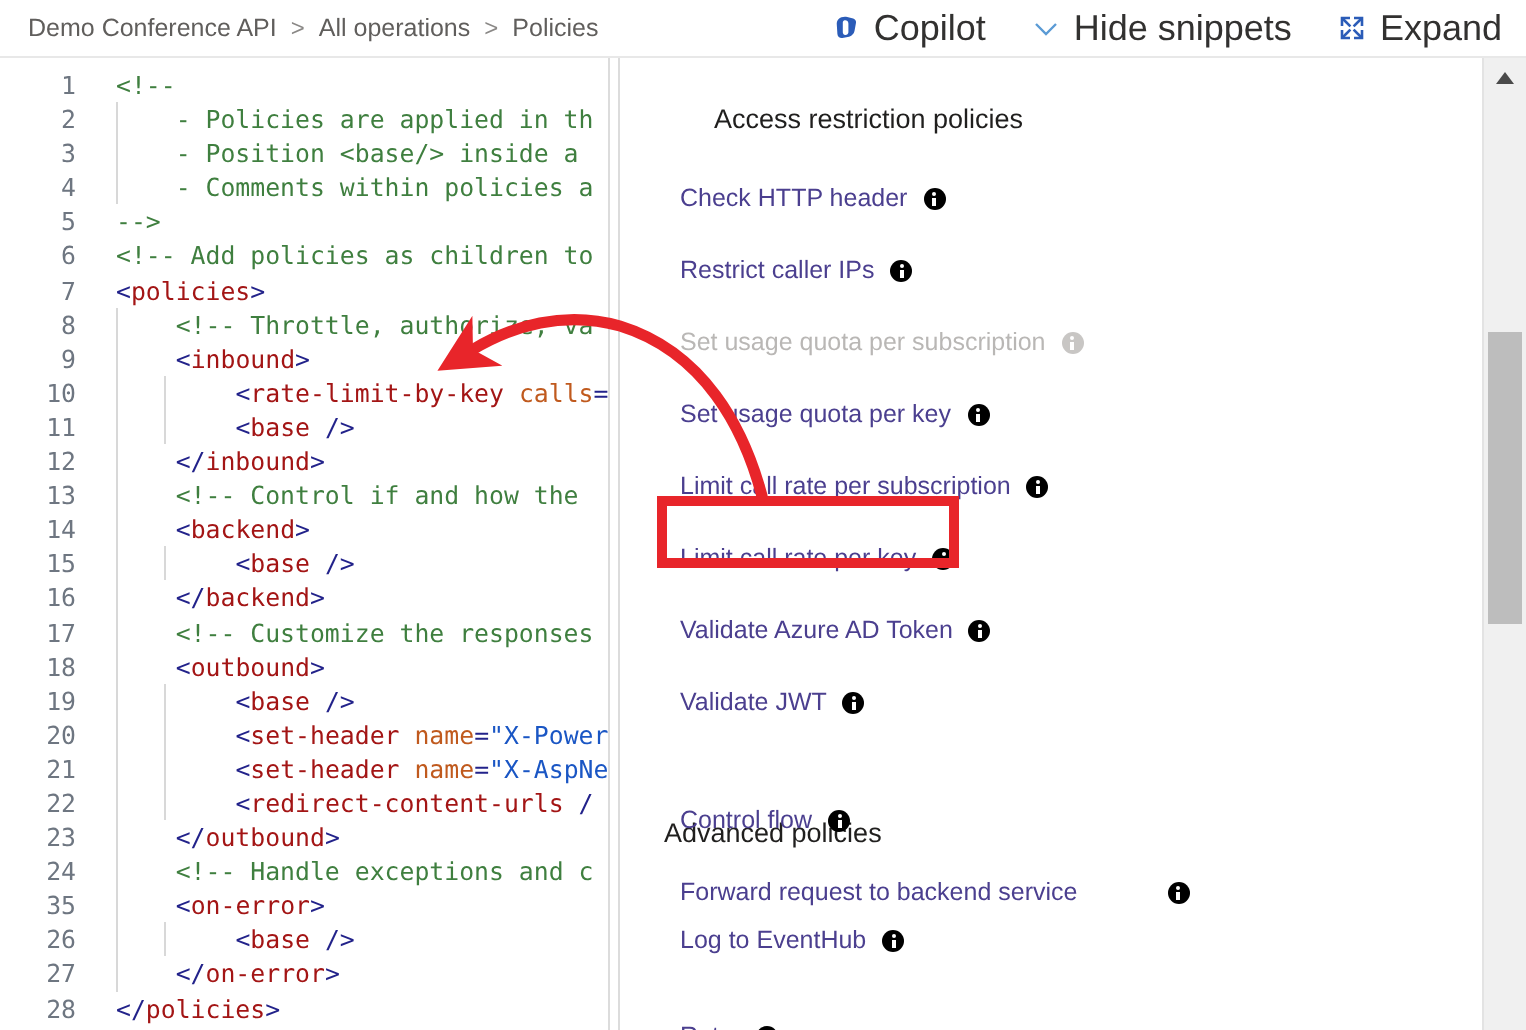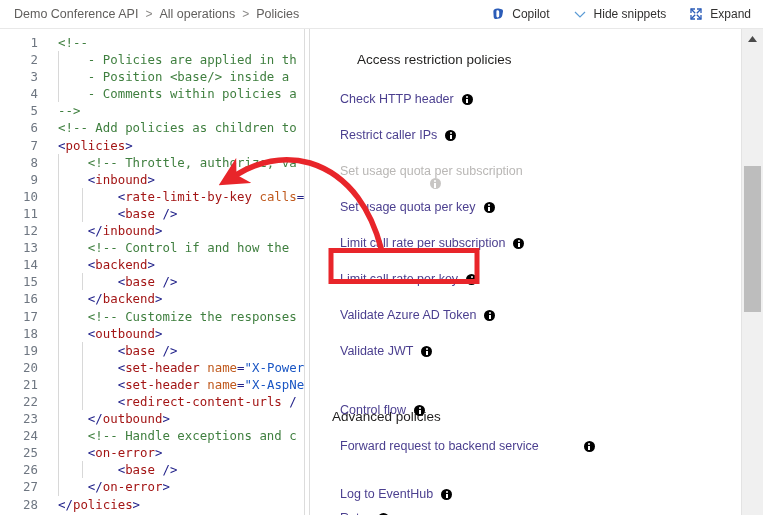--- a/index.html
+++ b/index.html
@@ -45,21 +45,21 @@
     margin-left: auto;
     display: flex;
     align-items: center;
     padding-right: 12px;
     gap: 22px;
   }
   .tool {
     display: flex;
     align-items: center;
     gap: 6px;
-    font-size: 12px;
+    font-size: 18px;
     color: #323130;
     cursor: pointer;
     white-space: nowrap;
   }
   .tool .ic {
     display: inline-flex;
     align-items: center;
     justify-content: center;
     width: 16px; height: 16px;
     flex: none;
@@ -146,21 +146,21 @@
   }
   .snip {
     display: flex;
     align-items: center;
     padding-left: 29px;
     font-size: 12.5px;
     color: #4b3f8f;
     cursor: pointer;
     white-space: nowrap;
   }
-  .snip.disabled { color: #b9b7b5; cursor: default; flex-direction: column; }
+  .snip.disabled { color: #b9b7b5; cursor: default; }
   .snip .lbl { }
   .info {
     display: inline-block;
     margin-left: 8px;
     width: 11px; height: 11px;
     border-radius: 50%;
     background: #000000;
     position: relative;
     flex: none;
   }
@@ -294,21 +294,21 @@
         <div class="crow"><span class="lnum">15</span><span class="ctext"><span class="guide g1"></span><span class="guide g2"></span><span>        </span><span class="tok-pun">&lt;</span><span class="tok-tag">base</span><span class="tok-pun"> /&gt;</span></span></div>
         <div class="crow"><span class="lnum">16</span><span class="ctext"><span class="guide g1"></span><span>    </span><span class="tok-pun">&lt;/</span><span class="tok-tag">backend</span><span class="tok-pun">&gt;</span></span></div>
         <div class="crow"><span class="lnum">17</span><span class="ctext"><span class="guide g1"></span><span class="tok-cmt">    &lt;!-- Customize the responses</span></span></div>
         <div class="crow"><span class="lnum">18</span><span class="ctext"><span class="guide g1"></span><span>    </span><span class="tok-pun">&lt;</span><span class="tok-tag">outbound</span><span class="tok-pun">&gt;</span></span></div>
         <div class="crow"><span class="lnum">19</span><span class="ctext"><span class="guide g1"></span><span class="guide g2"></span><span>        </span><span class="tok-pun">&lt;</span><span class="tok-tag">base</span><span class="tok-pun"> /&gt;</span></span></div>
         <div class="crow"><span class="lnum">20</span><span class="ctext"><span class="guide g1"></span><span class="guide g2"></span><span>        </span><span class="tok-pun">&lt;</span><span class="tok-tag">set-header</span><span class="tok-attr"> name</span><span class="tok-pun">=</span><span class="tok-str">"X-Power</span></span></div>
         <div class="crow"><span class="lnum">21</span><span class="ctext"><span class="guide g1"></span><span class="guide g2"></span><span>        </span><span class="tok-pun">&lt;</span><span class="tok-tag">set-header</span><span class="tok-attr"> name</span><span class="tok-pun">=</span><span class="tok-str">"X-AspNe</span></span></div>
         <div class="crow"><span class="lnum">22</span><span class="ctext"><span class="guide g1"></span><span class="guide g2"></span><span>        </span><span class="tok-pun">&lt;</span><span class="tok-tag">redirect-content-urls</span><span class="tok-pun"> /</span></span></div>
         <div class="crow"><span class="lnum">23</span><span class="ctext"><span class="guide g1"></span><span>    </span><span class="tok-pun">&lt;/</span><span class="tok-tag">outbound</span><span class="tok-pun">&gt;</span></span></div>
         <div class="crow"><span class="lnum">24</span><span class="ctext"><span class="guide g1"></span><span class="tok-cmt">    &lt;!-- Handle exceptions and c</span></span></div>
-        <div class="crow"><span class="lnum">25</span><span class="ctext"><span class="guide g1"></span><span>    </span><span class="tok-pun">&lt;</span><span class="tok-tag">on-error</span><span class="tok-pun">&gt;</span></span></div>
+        <div class="crow"><span class="lnum">35</span><span class="ctext"><span class="guide g1"></span><span>    </span><span class="tok-pun">&lt;</span><span class="tok-tag">on-error</span><span class="tok-pun">&gt;</span></span></div>
         <div class="crow"><span class="lnum">26</span><span class="ctext"><span class="guide g1"></span><span class="guide g2"></span><span>        </span><span class="tok-pun">&lt;</span><span class="tok-tag">base</span><span class="tok-pun"> /&gt;</span></span></div>
         <div class="crow"><span class="lnum">27</span><span class="ctext"><span class="guide g1"></span><span>    </span><span class="tok-pun">&lt;/</span><span class="tok-tag">on-error</span><span class="tok-pun">&gt;</span></span></div>
         <div class="crow"><span class="lnum">28</span><span class="ctext"><span class="tok-pun">&lt;/</span><span class="tok-tag">policies</span><span class="tok-pun">&gt;</span></span></div>
       </div>
   </div>
   <div id="editor-divider"></div>
 
   <div id="snippets">
       <div class="sec-title" style="position: absolute; top: 23px; margin-left: 25px;">Access restriction policies</div>
       <div class="snip" style="position: absolute; top: 63px; align-items: center;">
@@ -345,21 +345,21 @@
       </div>
       <div class="sec-title" style="position: absolute; top: 352px; margin-top: 28px;">Advanced policies</div>
       <div class="snip" style="position: absolute; top: 374px;">
         <span class="lbl">Control flow</span>
         <span class="info"></span>
       </div>
       <div class="snip" style="position: absolute; top: 410px; gap: 37px;">
         <span class="lbl">Forward request to backend service</span>
         <span class="info"></span>
       </div>
-      <div class="snip" style="position: absolute; top: 458px;">
+      <div class="snip" style="position: absolute; top: 434px;">
         <span class="lbl">Log to EventHub</span>
         <span class="info"></span>
       </div>
       <div class="snip" style="position: absolute; top: 482px;">
         <span class="lbl">Retry</span>
         <span class="info"></span>
       </div>
     </div>
 
   <div id="scrollbar">

